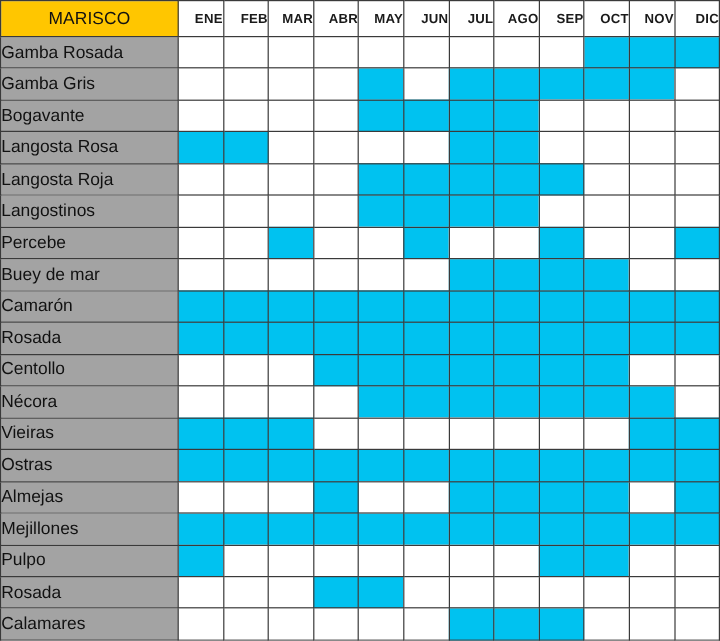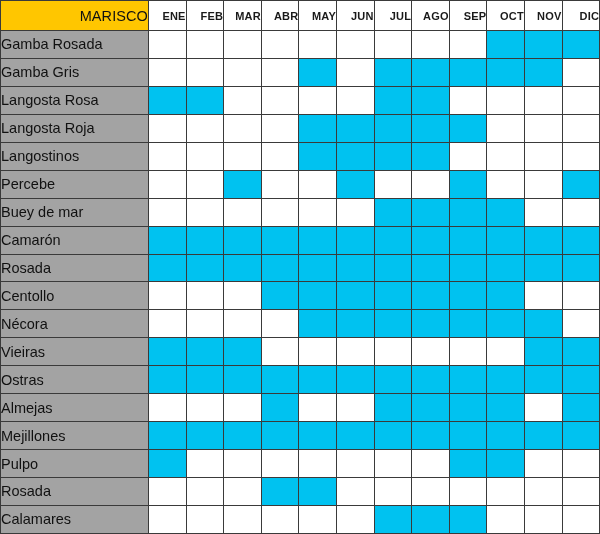--- a/index.html
+++ b/index.html
@@ -27,21 +27,21 @@
   #seasonality-table th {
     border: 1.6px solid #3a3a3a;
     padding: 0;
     margin: 0;
     box-sizing: border-box;
   }
 
   
   .corner-head {
     background: #FFC600;
-    text-align: right;
+    text-align: center;
     padding-left: 6px;
     font-size: 14.5px;
     font-weight: normal;
     color: #111111;
     letter-spacing: 0.1px;
     width: 148px;
   }
 
   .month-head {
     background: #ffffff;
@@ -123,20 +123,35 @@
         <td class="month-cell in-season"></td>
         <td class="month-cell"></td>
         <td class="month-cell in-season"></td>
         <td class="month-cell in-season"></td>
         <td class="month-cell in-season"></td>
         <td class="month-cell in-season"></td>
         <td class="month-cell in-season"></td>
         <td class="month-cell"></td>
       </tr>
       <tr>
+        <td class="species-name">Bogavante</td>
+        <td class="month-cell"></td>
+        <td class="month-cell"></td>
+        <td class="month-cell"></td>
+        <td class="month-cell"></td>
+        <td class="month-cell in-season"></td>
+        <td class="month-cell in-season"></td>
+        <td class="month-cell in-season"></td>
+        <td class="month-cell in-season"></td>
+        <td class="month-cell"></td>
+        <td class="month-cell"></td>
+        <td class="month-cell"></td>
+        <td class="month-cell"></td>
+      </tr>
+      <tr>
         <td class="species-name">Langosta Rosa</td>
         <td class="month-cell in-season"></td>
         <td class="month-cell in-season"></td>
         <td class="month-cell"></td>
         <td class="month-cell"></td>
         <td class="month-cell"></td>
         <td class="month-cell"></td>
         <td class="month-cell in-season"></td>
         <td class="month-cell in-season"></td>
         <td class="month-cell"></td>

